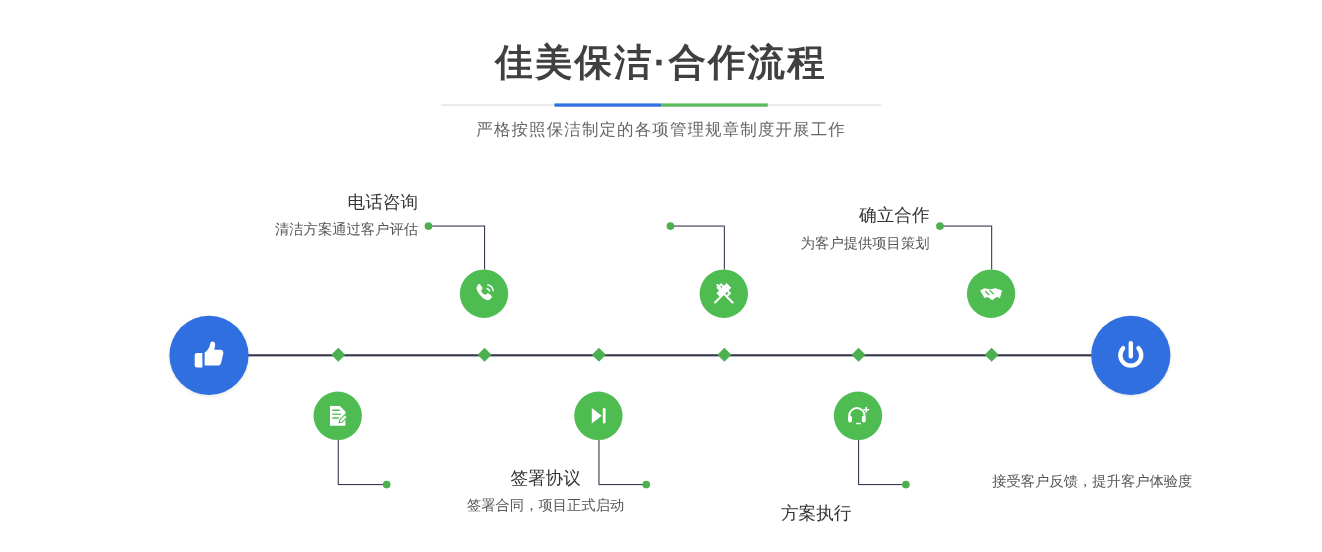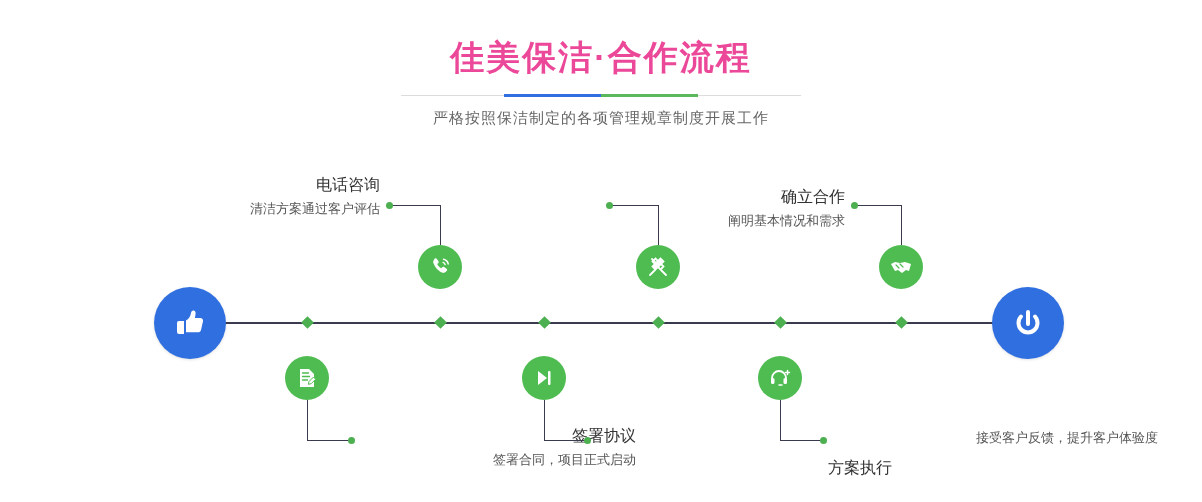--- a/index.html
+++ b/index.html
@@ -25,21 +25,21 @@
     position: absolute;
     top: 34px;
     left: 0;
     width: 1202px;
     text-align: center;
   }
   .title {
     font-size: 34px;
     font-weight: bold;
     letter-spacing: 2px;
-    color: #ec4899;
+    color: #404040;
     line-height: 46px;
   }
   .rule-wrap {
     position: relative;
     width: 400px;
     height: 3px;
     margin: 14px auto 0 auto;
   }
   .rule-base {
     position: absolute;
@@ -148,21 +148,21 @@
     color: #333333;
     line-height: 22px;
   }
   .step-desc {
     font-size: 13px;
     color: #555555;
     line-height: 20px;
     margin-top: 3px;
   }
   .align-right { text-align: right; }
-  .align-left  { text-align: right; font-family: Liberation Serif, serif; }
+  .align-left  { text-align: center; font-family: Liberation Serif, serif; }
 </style>
 </head>
 <body>
 
 <div class="page">
 
   <div class="header">
     <div class="title">佳美保洁·合作流程</div>
     <div class="rule-wrap">
       <div class="rule-base"></div>
@@ -269,21 +269,21 @@
   <div class="icon-circle" style="left:879px; top:245px;">
     <span>
       <svg width="24" height="24" viewBox="0 0 24 24" fill="#ffffff">
         <path d="M2 9l4-2 5 1 5-1 6 2-2 7-3-1-4 3-4-3-3 1z"></path>
         <path d="M7 10l3 3M11 9l3 3" stroke="#4fbc52" stroke-width="1.2" stroke-linecap="round" fill="none"></path>
       </svg>
     </span>
   </div>
   <div class="step-label align-right" style="left:595px; top:186px; width:250px;">
     <div class="step-title">确立合作</div>
-    <div class="step-desc">阐明基本情况和需求</div>
+    <div class="step-desc">为客户提供项目策划</div>
   </div>
 
   <div class="conn-v" style="left:780px; top:400px; height:40px;"></div>
   <div class="conn-h" style="left:780px; top:440px; width:44px;"></div>
   <div class="tip-dot" style="left:820px; top:437px;"></div>
   <div class="icon-circle" style="left:758px; top:356px;">
     <span>
       <svg width="24" height="24" viewBox="0 0 24 24" fill="#ffffff">
         <path d="M4 13v-1a7 7 0 0 1 14 0v1" stroke="#ffffff" stroke-width="1.8" fill="none" stroke-linecap="round"></path>
         <rect x="3" y="12" width="3.5" height="6" rx="1.6"></rect>

